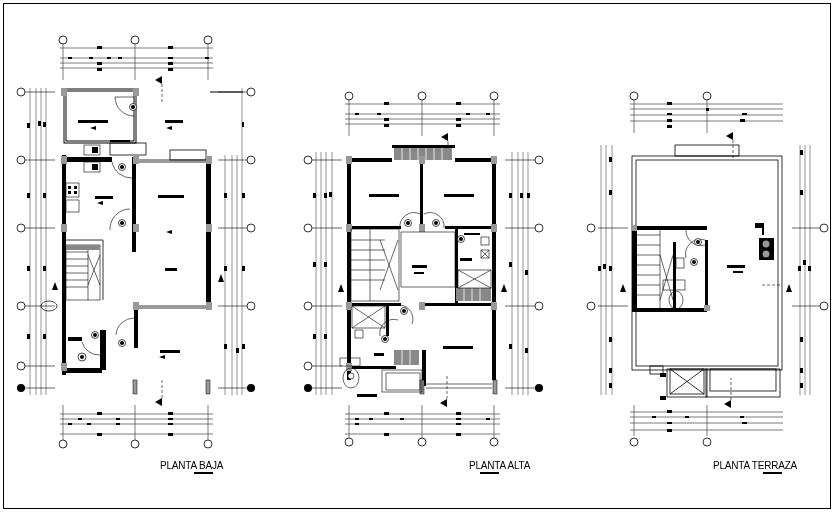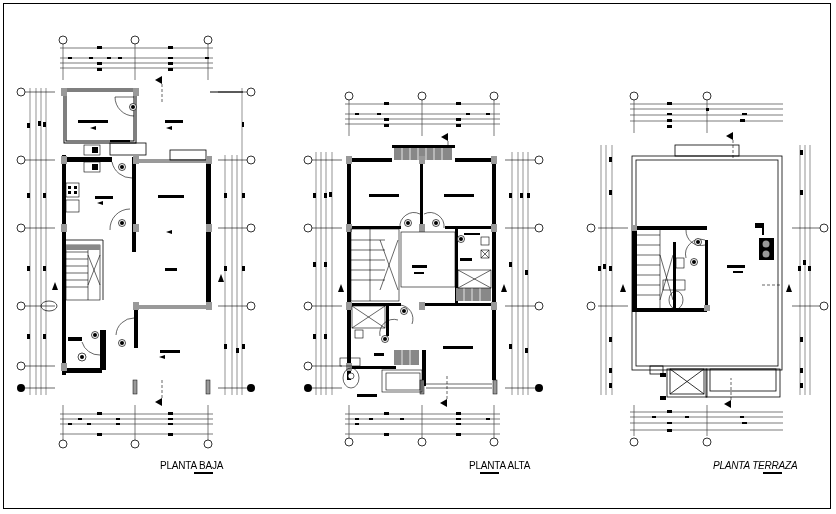--- a/index.html
+++ b/index.html
@@ -623,14 +623,14 @@
       </g>
   </g>
 </svg>
 
 <div class="title" style="left:160px; top:460px;">PLANTA BAJA</div>
 <div class="title-underline" style="left:194px; top:472px; width:19px;"></div>
 
 <div class="title" style="left:469px; top:460px;">PLANTA ALTA</div>
 <div class="title-underline" style="left:480px; top:472px; width:19px;"></div>
 
-<div class="title" style="left:713px; top:460px;font-style:italic;">PLANTA TERRAZA</div>
+<div class="title" style="left:713px; top:460px;">PLANTA TERRAZA</div>
 <div class="title-underline" style="left:763px; top:472px; width:19px;"></div>
 
 </body></html>

